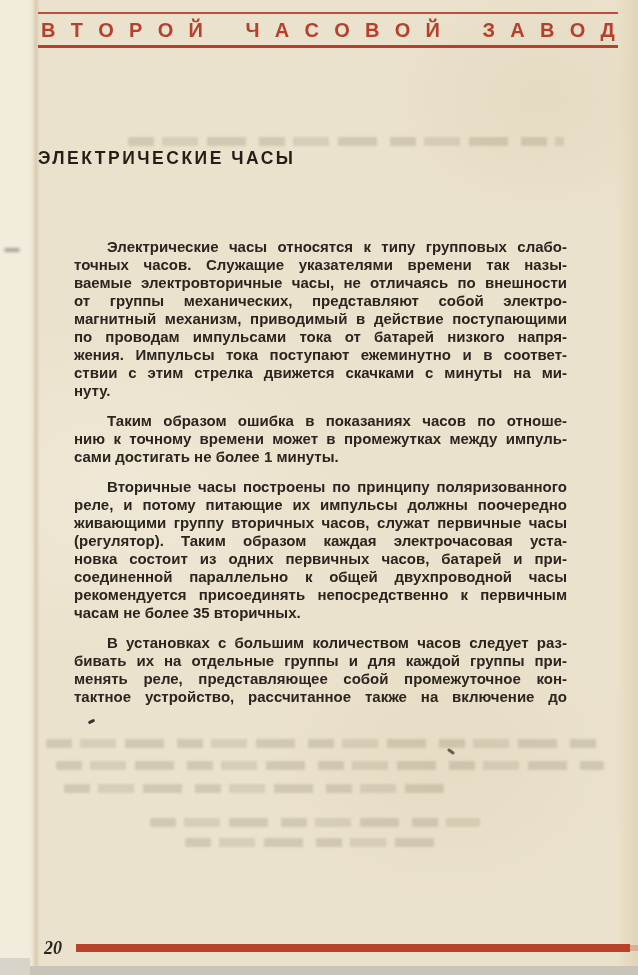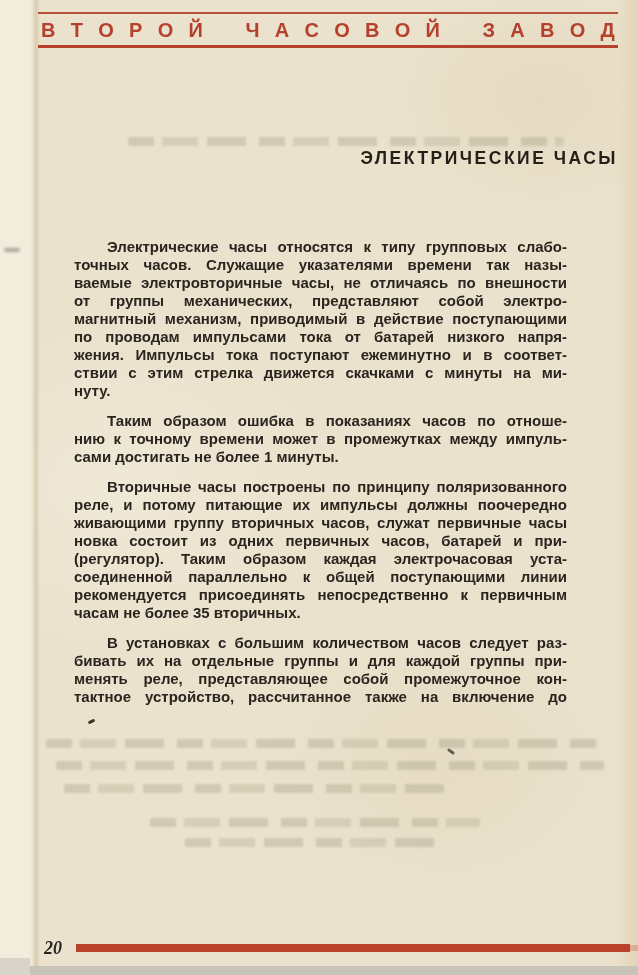--- a/index.html
+++ b/index.html
@@ -26,21 +26,21 @@
   .rule { position:absolute; left:38px; width:580px; background:#b5402c; }
   .rule.top { top:12px; height:2px; opacity:.9; }
   .rule.bottom { top:45px; height:3px; }
   .factory { position:absolute; left:41px; top:19px; width:574px;
     display:flex; justify-content:space-between; align-items:center;
     color:#b5402c; font-weight:bold; font-size:20px; line-height:22px; }
   .factory .word-gap { width:12px; }
 
   
   .title { position:absolute; left:38px; top:148px; width:580px; margin:0;
-    text-align:right; font-size:17.5px; font-weight:bold; letter-spacing:2.5px;
+    text-align:left; font-size:17.5px; font-weight:bold; letter-spacing:2.5px;
     color:#241f19; }
 
   
   .body-text { position:absolute; left:62px; top:226px; width:517px;
     font-size:15px; font-weight:bold; line-height:18px; color:#2b251f; }
   .para { margin:12px; }
   .line { text-align:justify; text-align-last:justify; }
   .line.last { text-align-last:left; }
   .line.indent { text-indent:33px; }
 
@@ -119,23 +119,23 @@
       </div>
     <div class="para">
         <div class="line indent">Таким образом ошибка в показаниях часов по отноше-</div>
         <div class="line">нию к точному времени может в промежутках между импуль-</div>
         <div class="line last">сами достигать не более 1 минуты.</div>
       </div>
     <div class="para">
         <div class="line indent">Вторичные часы построены по принципу поляризованного</div>
         <div class="line">реле, и потому питающие их импульсы должны поочередно</div>
         <div class="line">живающими группу вторичных часов, служат первичные часы</div>
+        <div class="line">(регулятор). Таким образом каждая электрочасовая уста-</div>
         <div class="line">новка состоит из одних первичных часов, батарей и при-</div>
-        <div class="line">(регулятор). Таким образом каждая электрочасовая уста-</div>
-        <div class="line">соединенной параллельно к общей поступающими линии</div>
+        <div class="line">соединенной параллельно к общей двухпроводной часы</div>
         <div class="line">рекомендуется присоединять непосредственно к первичным</div>
         <div class="line last">часам не более 35 вторичных.</div>
       </div>
     <div class="para">
         <div class="line indent">В установках с большим количеством часов следует раз-</div>
         <div class="line">бивать их на отдельные группы и для каждой группы при-</div>
         <div class="line">менять реле, представляющее собой промежуточное кон-</div>
         <div class="line">тактное устройство, рассчитанное также на включение до</div>
       </div>
   </div>

